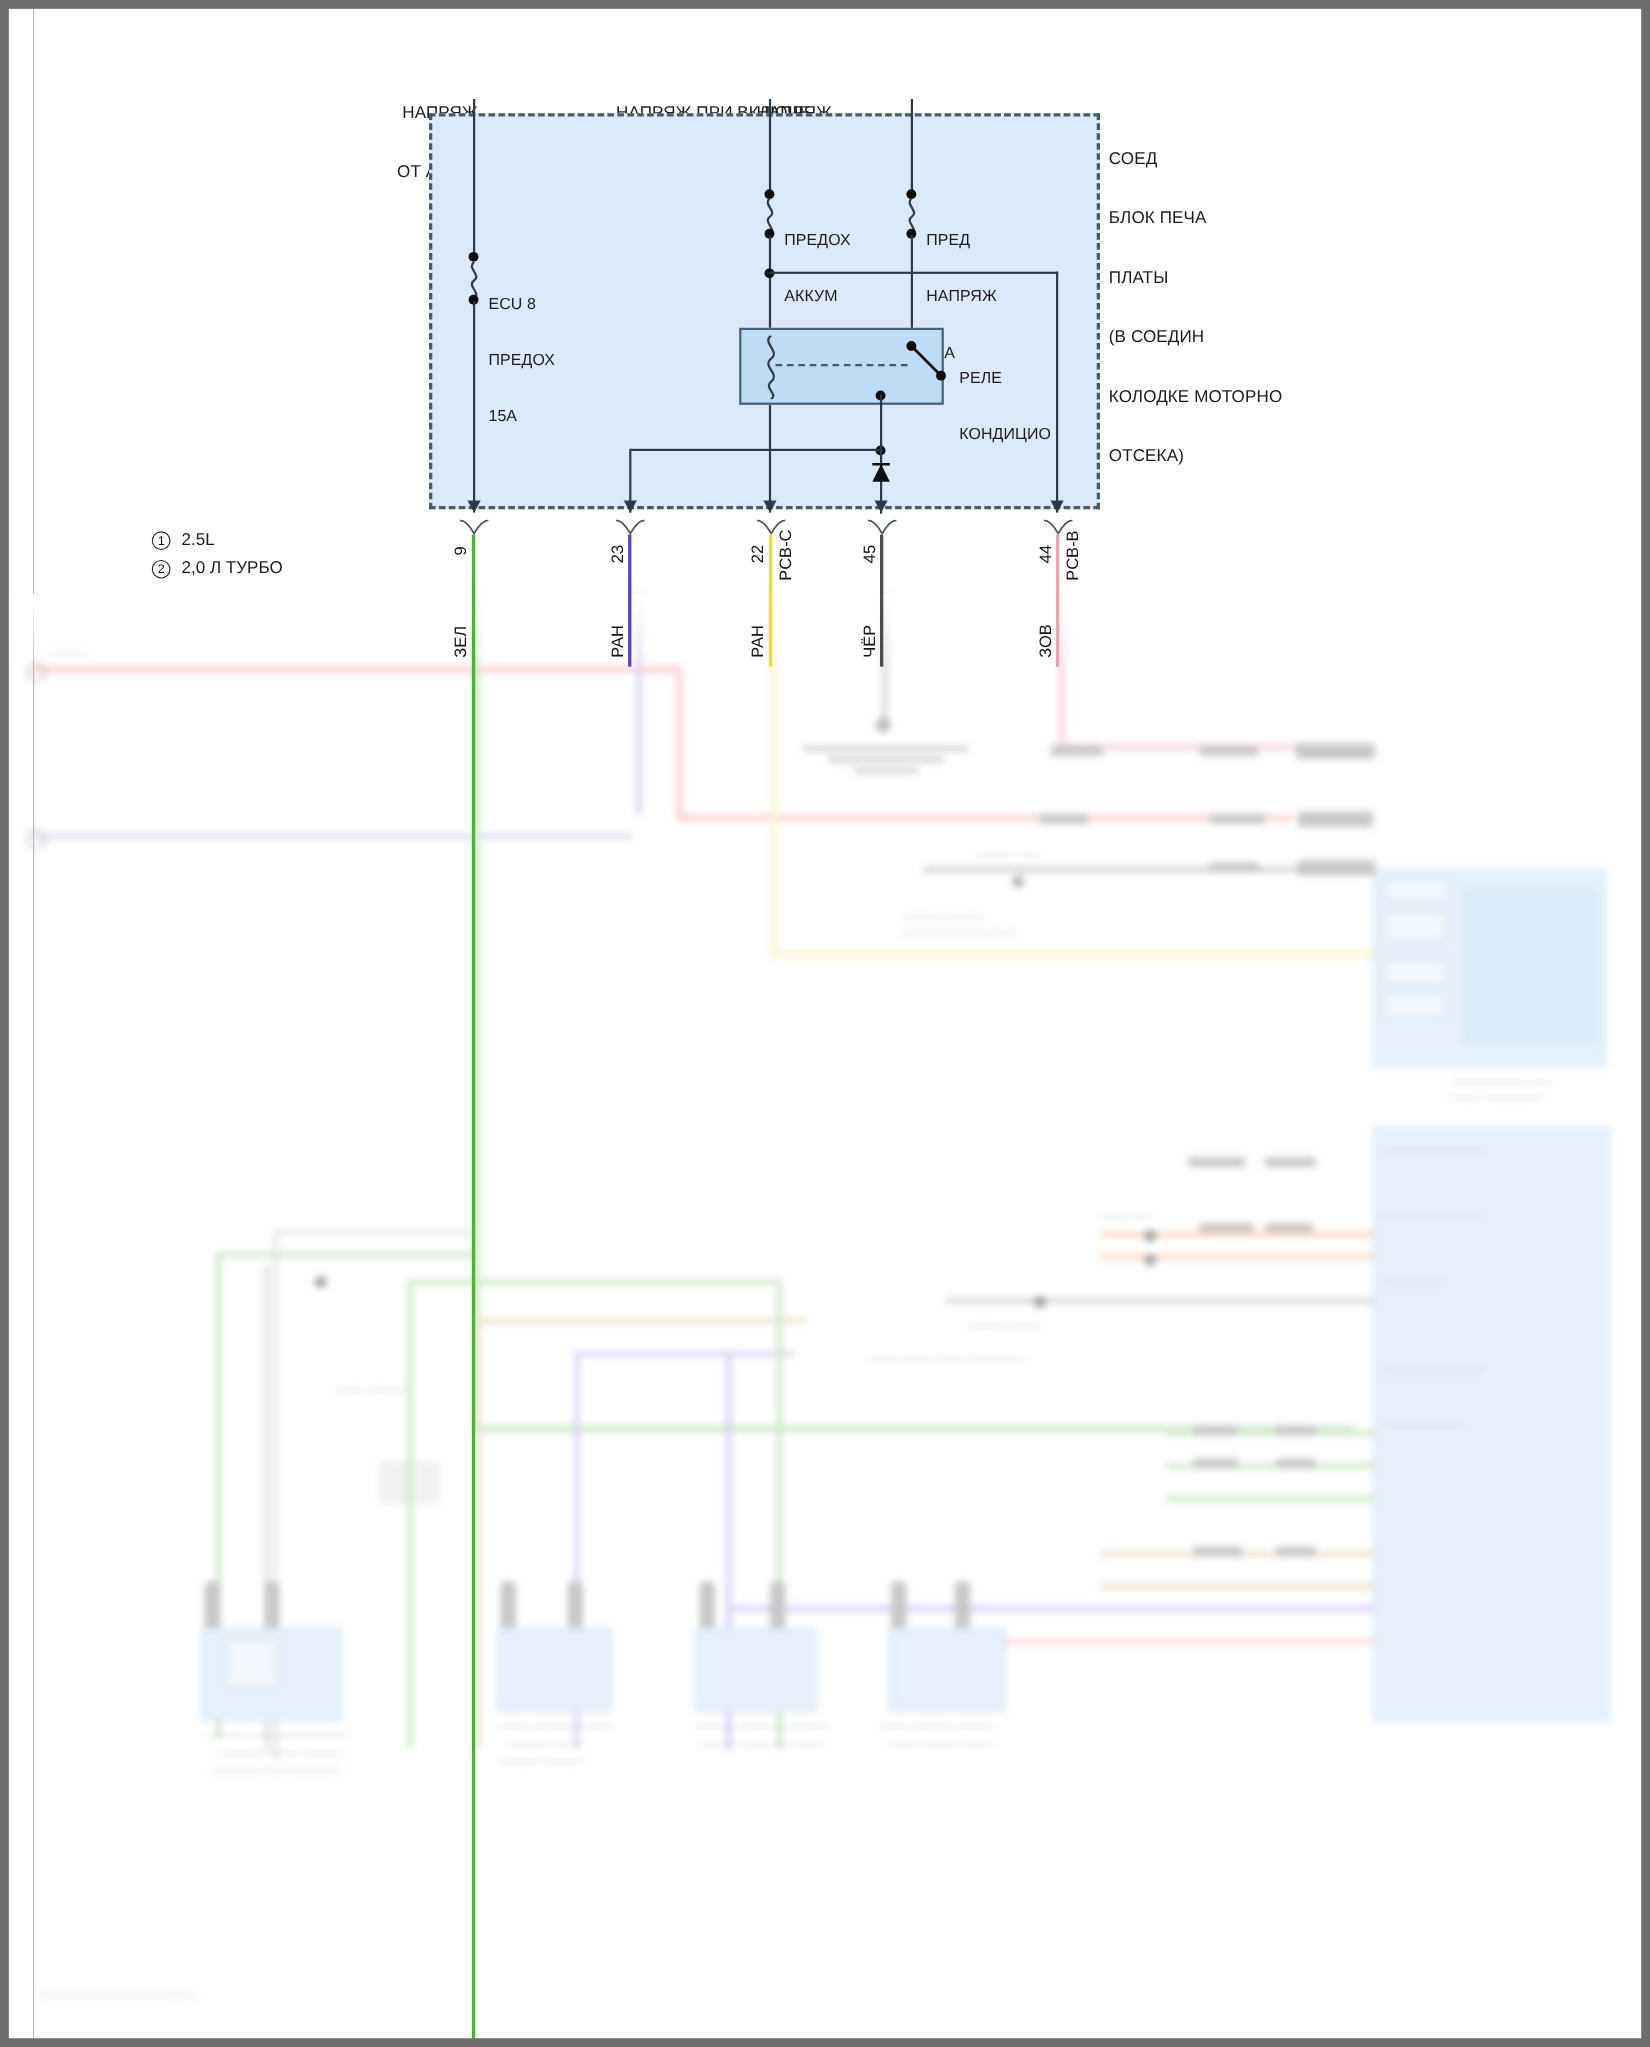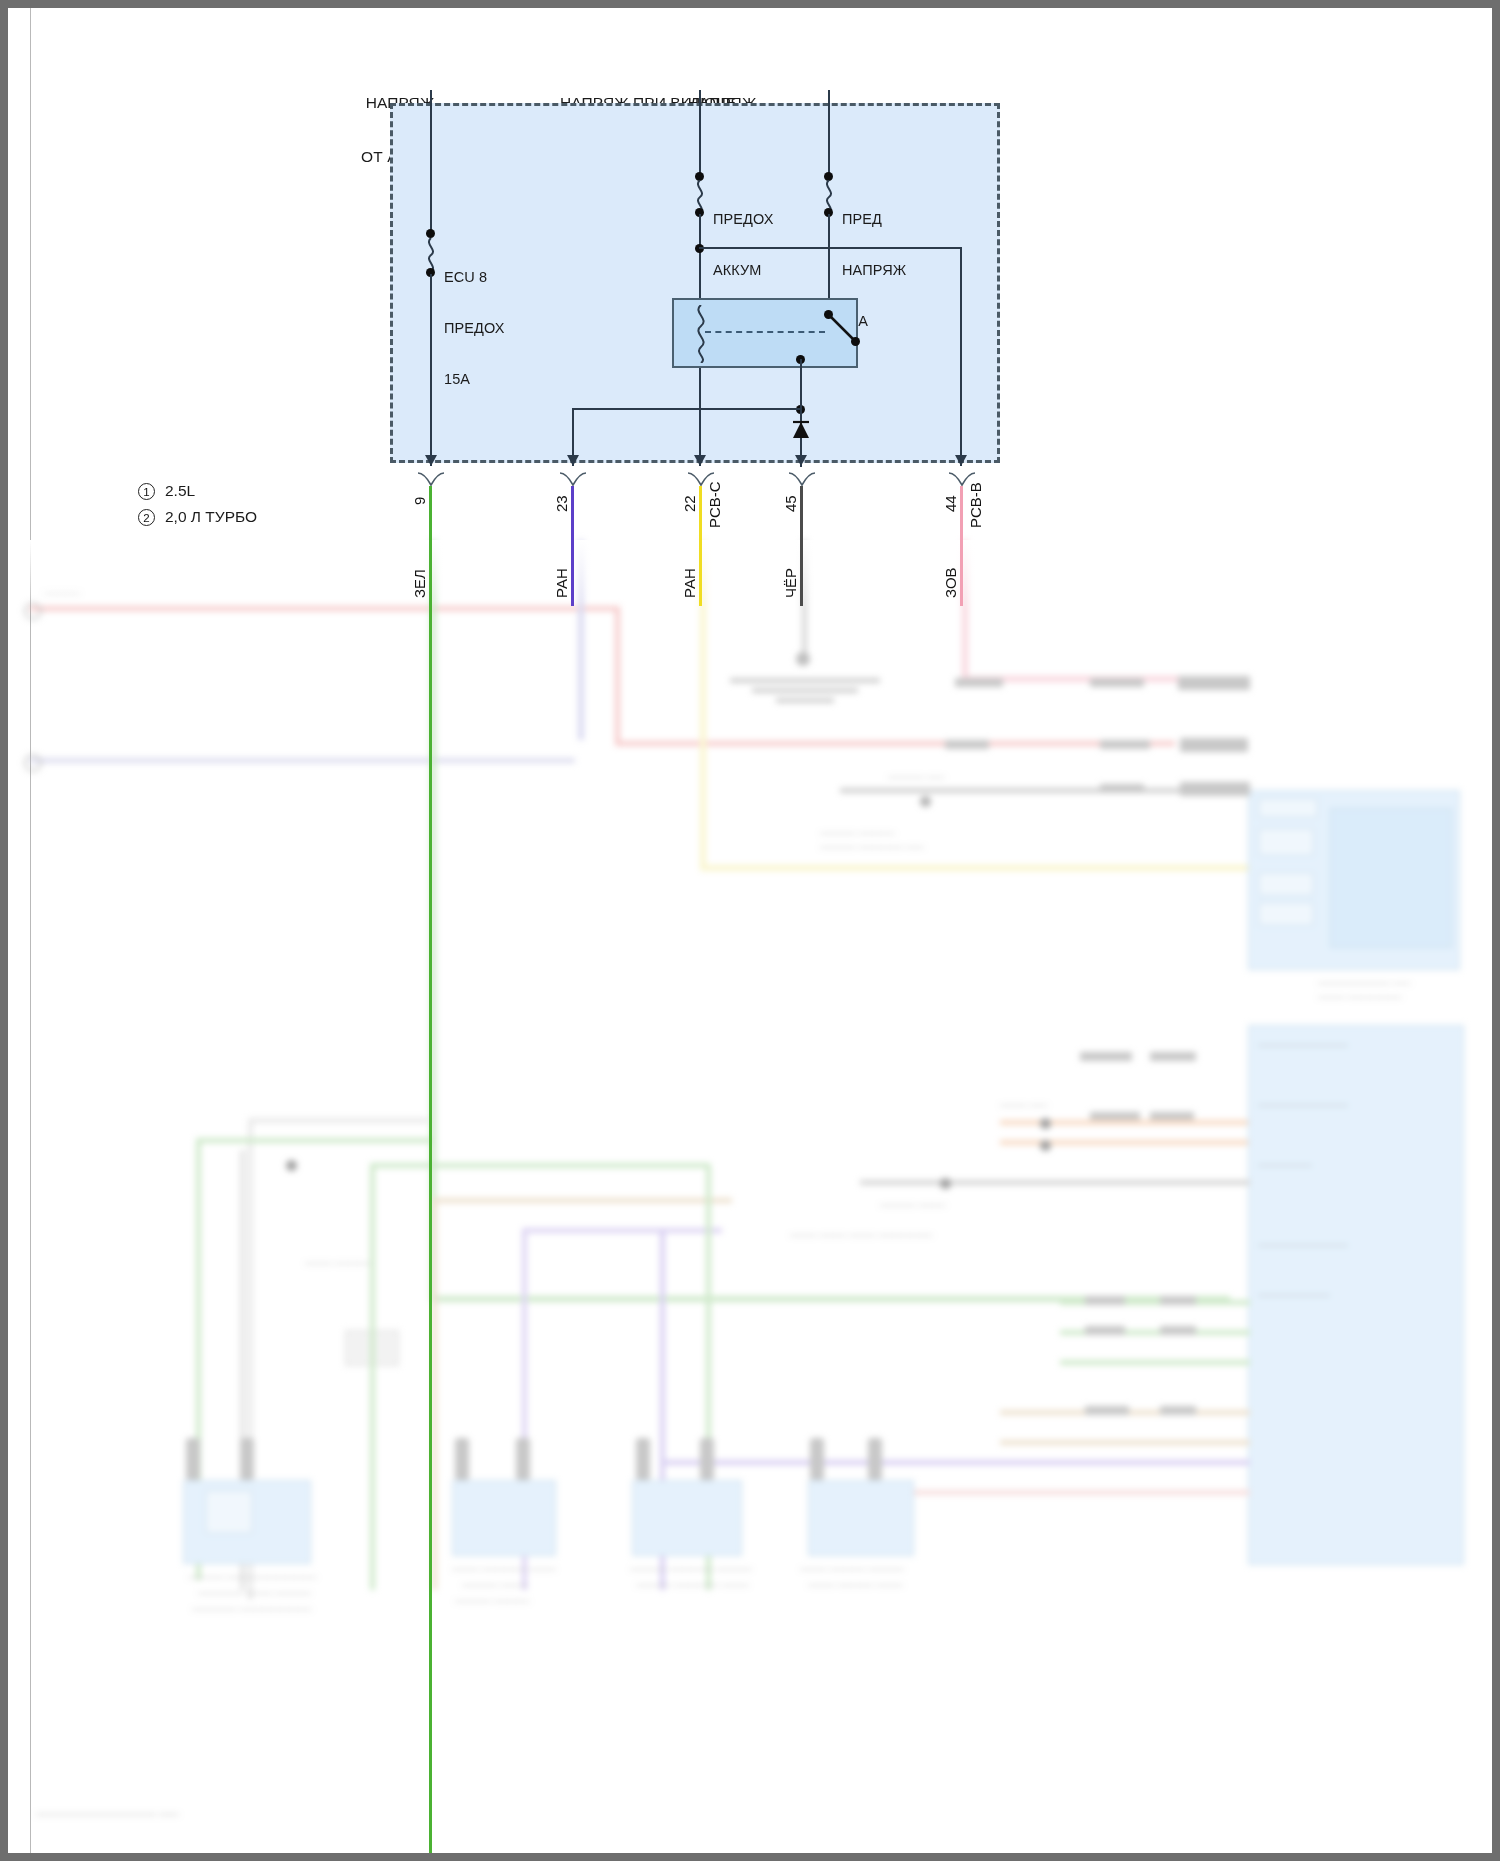--- a/index.html
+++ b/index.html
@@ -328,20 +328,28 @@
     <div class="lbl ctr" style="left:637px; top:58px; width:170px;">
       <div style="visibility:hidden">.</div>
       <div>ОТ АККУМ</div>
     </div>
     <div class="lbl ctr" style="left:637px; top:58px; width:170px;">
       <div>НАПРЯЖ</div>
     </div>
 
     <div id="module-box"></div>
 
+    <div class="lbl" style="left:1008px; top:100px; width:230px;">
+      <div>СОЕД</div>
+      <div>БЛОК ПЕЧА</div>
+      <div>ПЛАТЫ</div>
+      <div>(В СОЕДИН</div>
+      <div>КОЛОДКЕ МОТОРНО</div>
+      <div>ОТСЕКА)</div>
+    </div>
 
     <div class="vw" style="left:430px; top:90px; height:145px;"></div>
     <div class="dot" style="left:426px; top:229px;"></div>
     <svg class="fuse" style="left:424px; top:238px;" viewBox="0 0 14 34">
       <path d="M7 0 C 0 6, 14 12, 7 17 C 0 22, 14 28, 7 34" fill="none" stroke="#2b3a4a" stroke-width="2"></path>
     </svg>
     <div class="dot" style="left:426px; top:268px;"></div>
     <div class="vw" style="left:430px; top:274px; height:192px;"></div>
     <div class="arrow-down" style="left:425px; top:455px;"></div>
     <div class="lbl lbl-sm" style="left:444px; top:235px; width:120px;">
@@ -388,20 +396,24 @@
     <svg style="position:absolute; left:692px; top:305px; width:18px; height:58px;" viewBox="0 0 18 58">
       <path d="M9 0 C 0 7, 18 14, 9 21 C 0 28, 18 35, 9 42 C 2 48, 16 53, 9 58" fill="none" stroke="#2b3a4a" stroke-width="2"></path>
     </svg>
 
     <div class="dot" style="left:824px; top:310px;"></div>
     <svg style="position:absolute; left:824px; top:310px; width:44px; height:44px;" viewBox="0 0 44 44">
       <line x1="5" y1="5" x2="32" y2="32" stroke="#111" stroke-width="2.5"></line>
     </svg>
     <div class="dot" style="left:851px; top:337px;"></div>
 
+    <div class="lbl lbl-sm" style="left:872px; top:302px; width:160px;">
+      <div>РЕЛЕ</div>
+      <div>КОНДИЦИО</div>
+    </div>
 
     <div class="dot" style="left:796px; top:355px;"></div>
     <div class="vw" style="left:800px; top:359px; height:50px;"></div>
     <div class="dot" style="left:796px; top:405px;"></div>
     <div class="hw" style="left:573px; top:408px; width:229px;"></div>
     <div class="vw" style="left:572px; top:408px; height:58px;"></div>
     <div class="arrow-down" style="left:567px; top:455px;"></div>
 
     <div class="vw" style="left:800px; top:405px; height:62px;"></div>
     <svg style="position:absolute; left:791px; top:418px; width:20px; height:22px;" viewBox="0 0 20 22">

